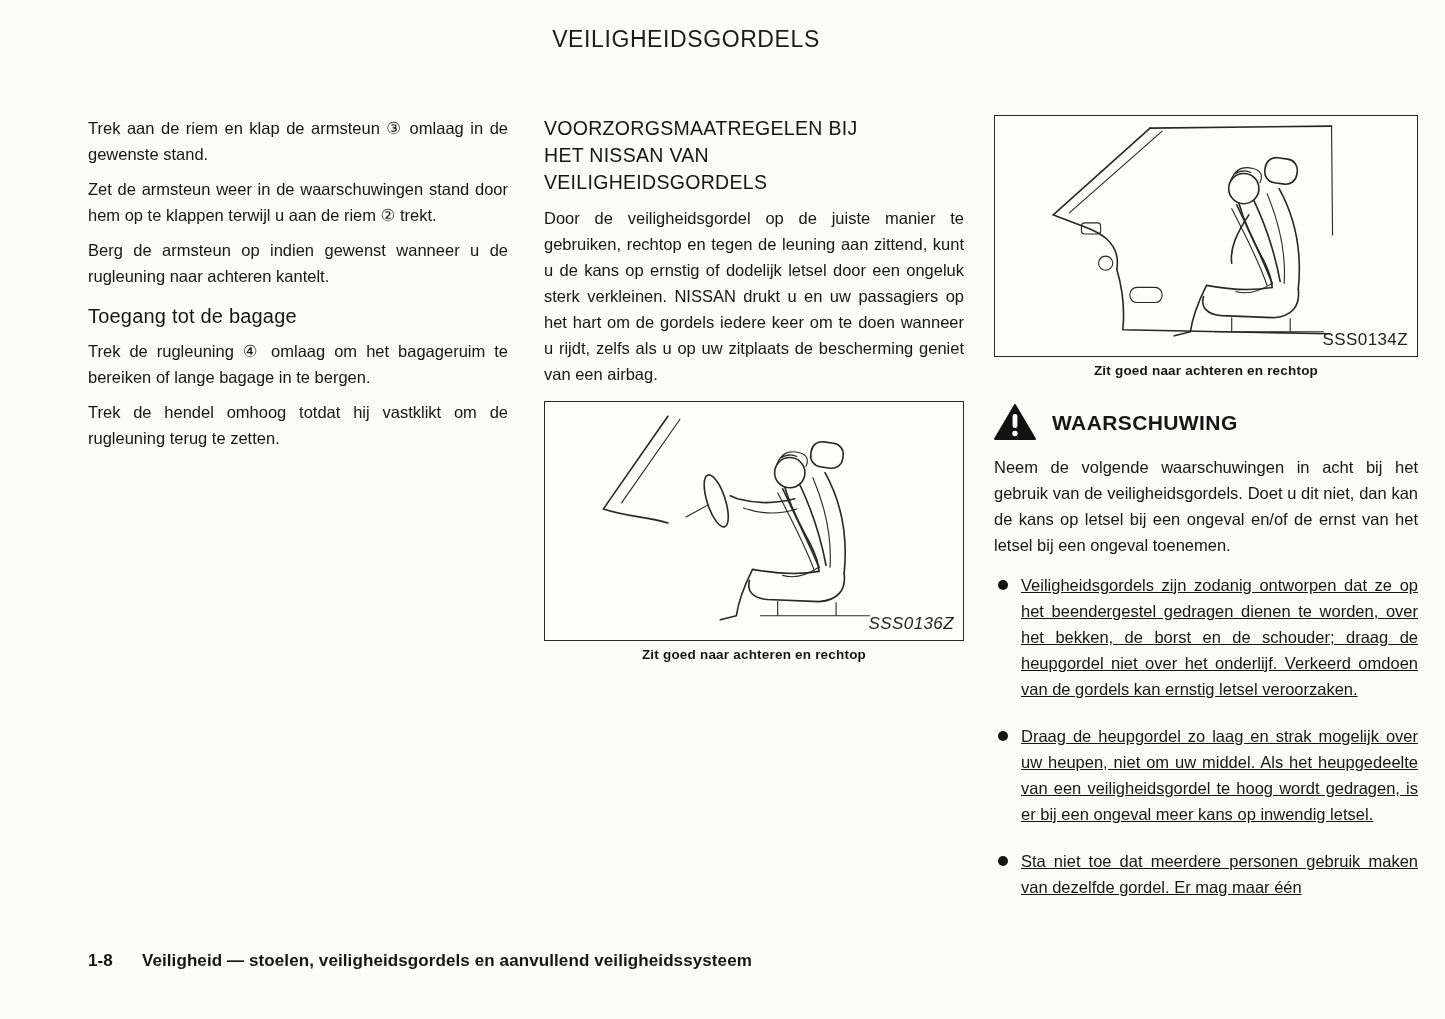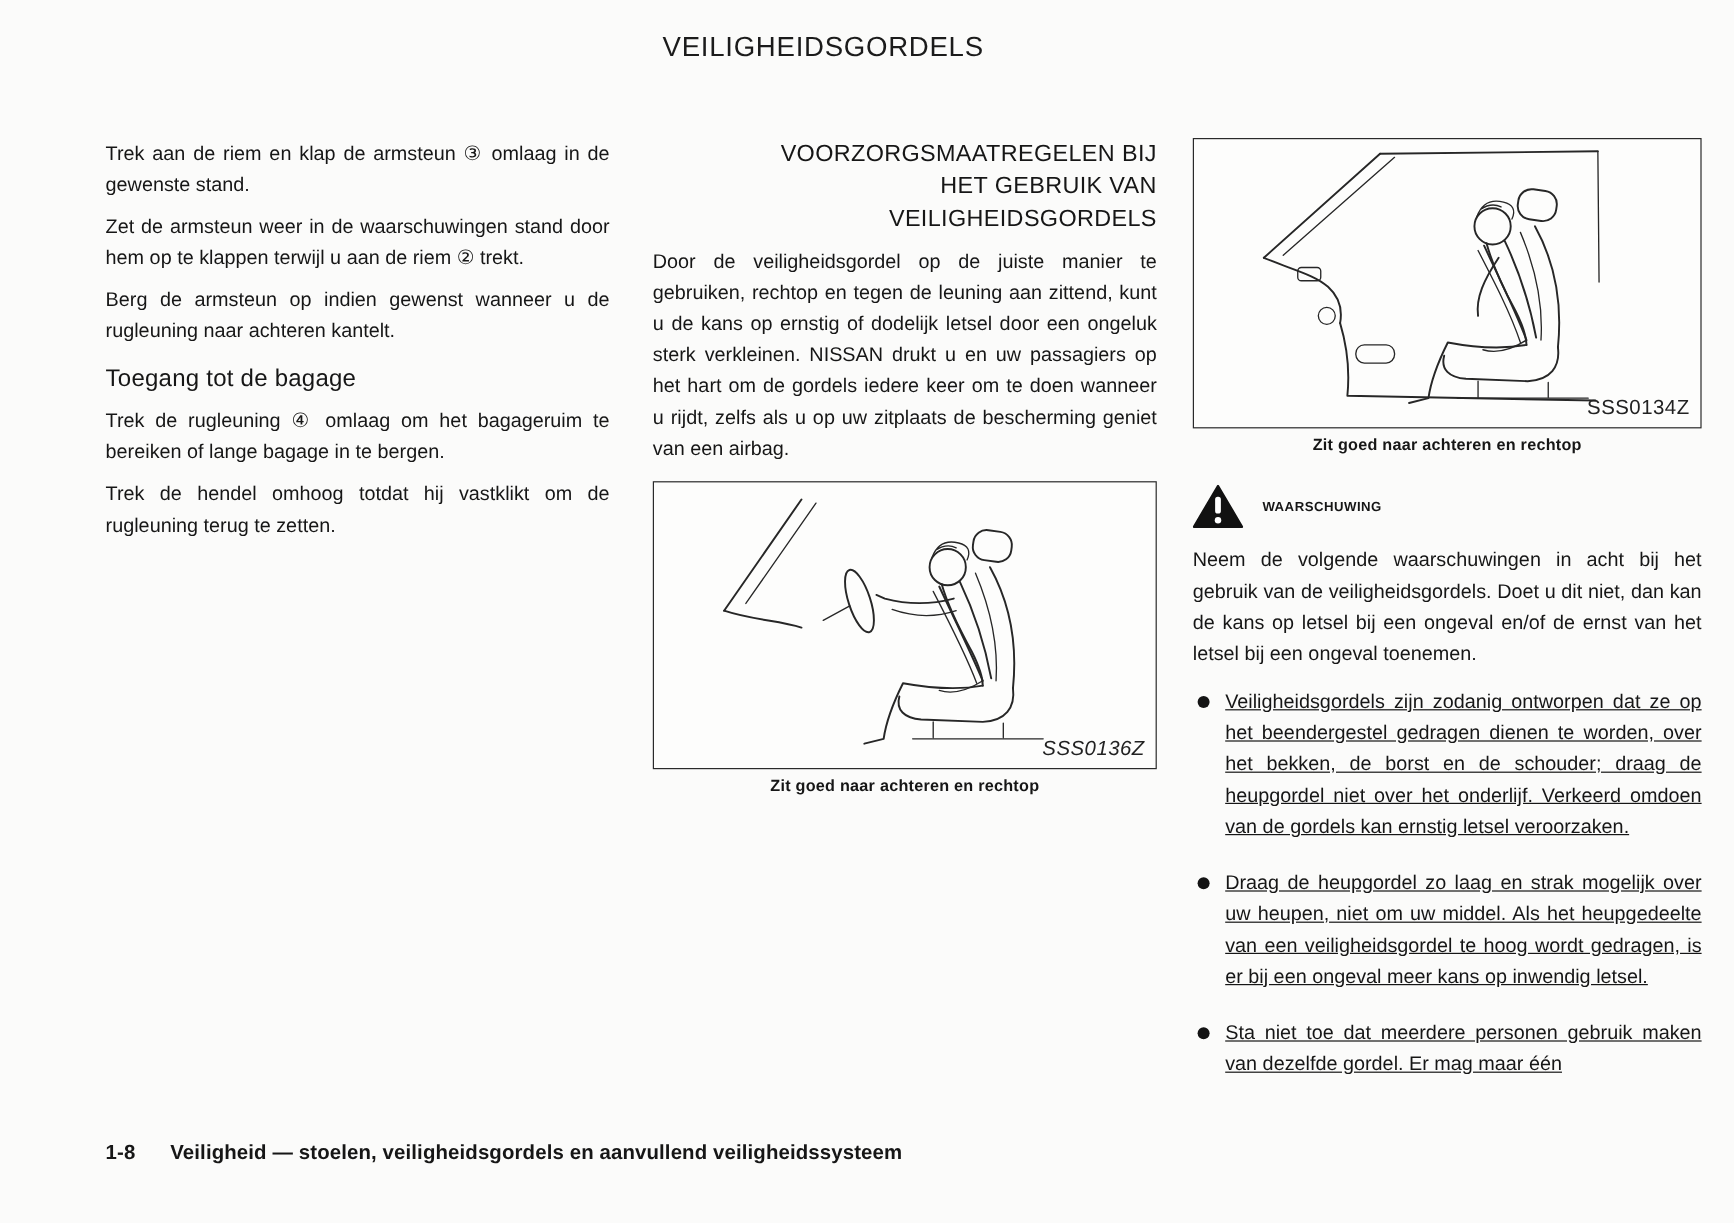--- a/index.html
+++ b/index.html
@@ -32,21 +32,21 @@
   }
   .subheading {
     margin:16px 0 10px 0;
     font-size:20px; font-weight:400;
     letter-spacing:0.2px;
   }
   .caps-heading {
     margin:0 0 9px 0;
     font-size:19.5px; line-height:27px;
     font-weight:400; letter-spacing:0.3px;
-    text-align:right;
+    text-align:left;
   }
 
   .figure-box {
     position:relative;
     border:1.5px solid #2a2a2a;
     background:#fdfdfc;
     width:100%;
   }
   .figure-box.mid   { height:240px; margin-top:14px;font-style:italic; }
   .figure-box.right { height:242px; }
@@ -65,21 +65,21 @@
             stroke-linecap:round; stroke-linejoin:round; }
   .sketch-thin { stroke:#272727; stroke-width:1.1; fill:none;
             stroke-linecap:round; stroke-linejoin:round; }
 
   .warning-row {
     display:flex; align-items:center; gap:16px;
     margin:26px 0 13px 0;
   }
   .warning-row svg { flex:0 0 auto; display:block; }
   .warning-title {
-    font-size:11px; font-weight:bold; letter-spacing:0.4px;
+    font-size:21px; font-weight:bold; letter-spacing:0.4px;
   }
 
   ul.warning-list { list-style:none; margin:14px 0 0 0; padding:0;text-decoration:underline; }
   ul.warning-list li {
     position:relative;
     padding-left:27px;
     margin:0 0 21px 0;
     font-size:16.5px; line-height:26px;
     text-align:justify;
   }
@@ -108,21 +108,21 @@
     <p class="body-text">Zet de armsteun weer in de waarschuwingen stand door hem op te klappen terwijl u aan de riem ② trekt.</p>
     <p class="body-text">Berg de armsteun op indien gewenst wanneer u de rugleuning naar achteren kantelt.</p>
     <h3 class="subheading">Toegang tot de bagage</h3>
     <p class="body-text">Trek de rugleuning ④ omlaag om het bagageruim te bereiken of lange bagage in te bergen.</p>
     <p class="body-text">Trek de hendel omhoog totdat hij vastklikt om de rugleuning terug te zetten.</p>
   </div>
 
   <div class="col col-mid">
     <div class="caps-heading">
       <div>VOORZORGSMAATREGELEN BIJ</div>
-      <div>HET GEBRUIK VAN</div>
+      <div>HET NISSAN VAN</div>
       <div>VEILIGHEIDSGORDELS</div>
     </div>
     <p class="body-text">Door de veiligheidsgordel op de juiste manier te gebruiken, rechtop en tegen de leuning aan zittend, kunt u de kans op ernstig of dodelijk letsel door een ongeluk sterk verkleinen. NISSAN drukt u en uw passagiers op het hart om de gordels iedere keer om te doen wanneer u rijdt, zelfs als u op uw zitplaats de bescherming geniet van een airbag.</p>
 
     <div class="figure-box mid">
       <svg viewBox="0 0 415 236">
 
         <path class="sketch" d="M 122 14 L 58 106"></path>
         <path class="sketch-thin" d="M 134 17 L 76 100"></path>
         <path class="sketch" d="M 58 106 C 82 114, 104 114, 122 120"></path>

